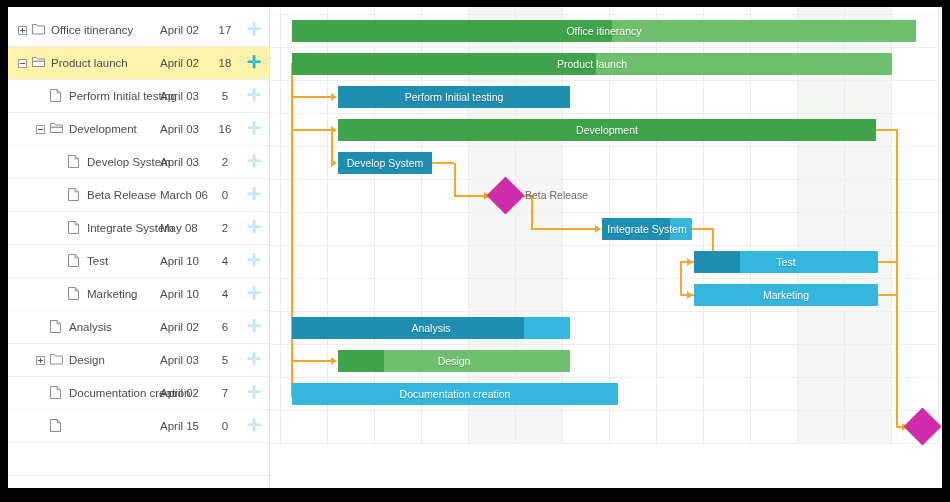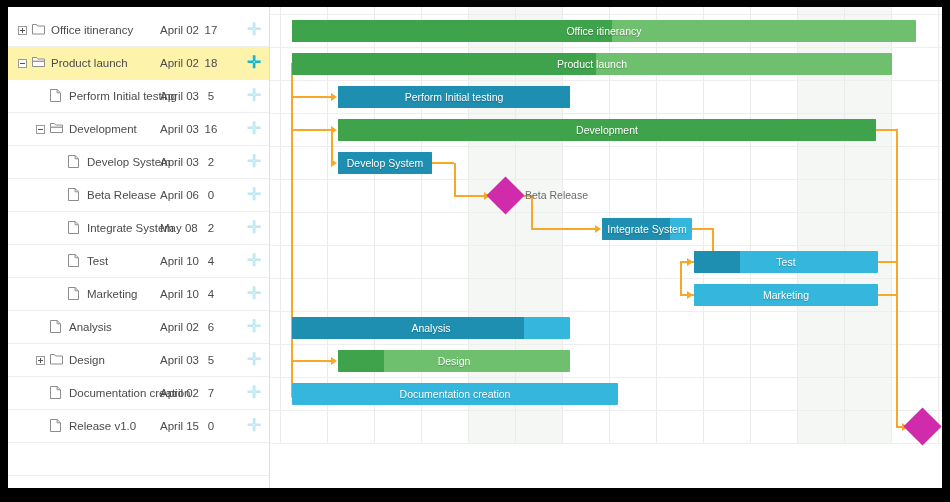--- a/index.html
+++ b/index.html
@@ -79,21 +79,21 @@
   }
   .tdate {
     position: absolute;
     left: 152px; width: 54px;
     text-align: left;
     font-size: 11.5px;
     color: #4b4b4b;
   }
   .tdur {
     position: absolute;
-    left: 194px; width: 18px;
+    left: 208px; width: 18px;
     text-align: center;
     font-size: 11.5px;
     color: #4b4b4b;
   }
   .tadd {
     position: absolute;
     left: 238px; width: 16px;
     text-align: center;
     font-size: 17px;
     line-height: 12px;
@@ -221,21 +221,21 @@
         <span class="tdur">2</span>
         <span class="tadd">✛</span>
       </div>
       <div class="trow" style="top: 172px;">
         <span class="expander none" style="margin-left: 46px;"></span>
         <span class="ficon"><svg width="11" height="13" viewBox="0 0 11 13">
             <path d="M0.5 0.5h6.6l3.4 3.3v8.7H0.5z" fill="#fff" stroke="#8d8d8d" stroke-width="1"></path>
             <path d="M7.1 0.6v3.2h3.3" fill="none" stroke="#8d8d8d" stroke-width="1"></path>
           </svg></span>
         <span class="tlabel">Beta Release</span>
-        <span class="tdate">April 06</span>
+        <span class="tdate">March 06</span>
         <span class="tdur">0</span>
         <span class="tadd">✛</span>
       </div>
       <div class="trow" style="top: 205px;">
         <span class="expander none" style="margin-left: 46px;"></span>
         <span class="ficon"><svg width="11" height="13" viewBox="0 0 11 13">
             <path d="M0.5 0.5h6.6l3.4 3.3v8.7H0.5z" fill="#fff" stroke="#8d8d8d" stroke-width="1"></path>
             <path d="M7.1 0.6v3.2h3.3" fill="none" stroke="#8d8d8d" stroke-width="1"></path>
           </svg></span>
         <span class="tlabel">Integrate System</span>
@@ -296,21 +296,20 @@
         <span class="tdate">April 02</span>
         <span class="tdur">7</span>
         <span class="tadd">✛</span>
       </div>
       <div class="trow" style="top: 403px;">
         <span class="expander none" style="margin-left: 28px;"></span>
         <span class="ficon"><svg width="11" height="13" viewBox="0 0 11 13">
             <path d="M0.5 0.5h6.6l3.4 3.3v8.7H0.5z" fill="#fff" stroke="#8d8d8d" stroke-width="1"></path>
             <path d="M7.1 0.6v3.2h3.3" fill="none" stroke="#8d8d8d" stroke-width="1"></path>
           </svg></span>
-        <span class="tlabel">Release v1.0</span>
         <span class="tdate">April 15</span>
         <span class="tdur">0</span>
         <span class="tadd">✛</span>
       </div>
       <div class="trow empty" style="top: 436px;"></div>
     </div>
 
   <div id="chart">
     <div id="gridlayer">
         <div class="weekend" style="left: 198px; width: 47px;"></div>

